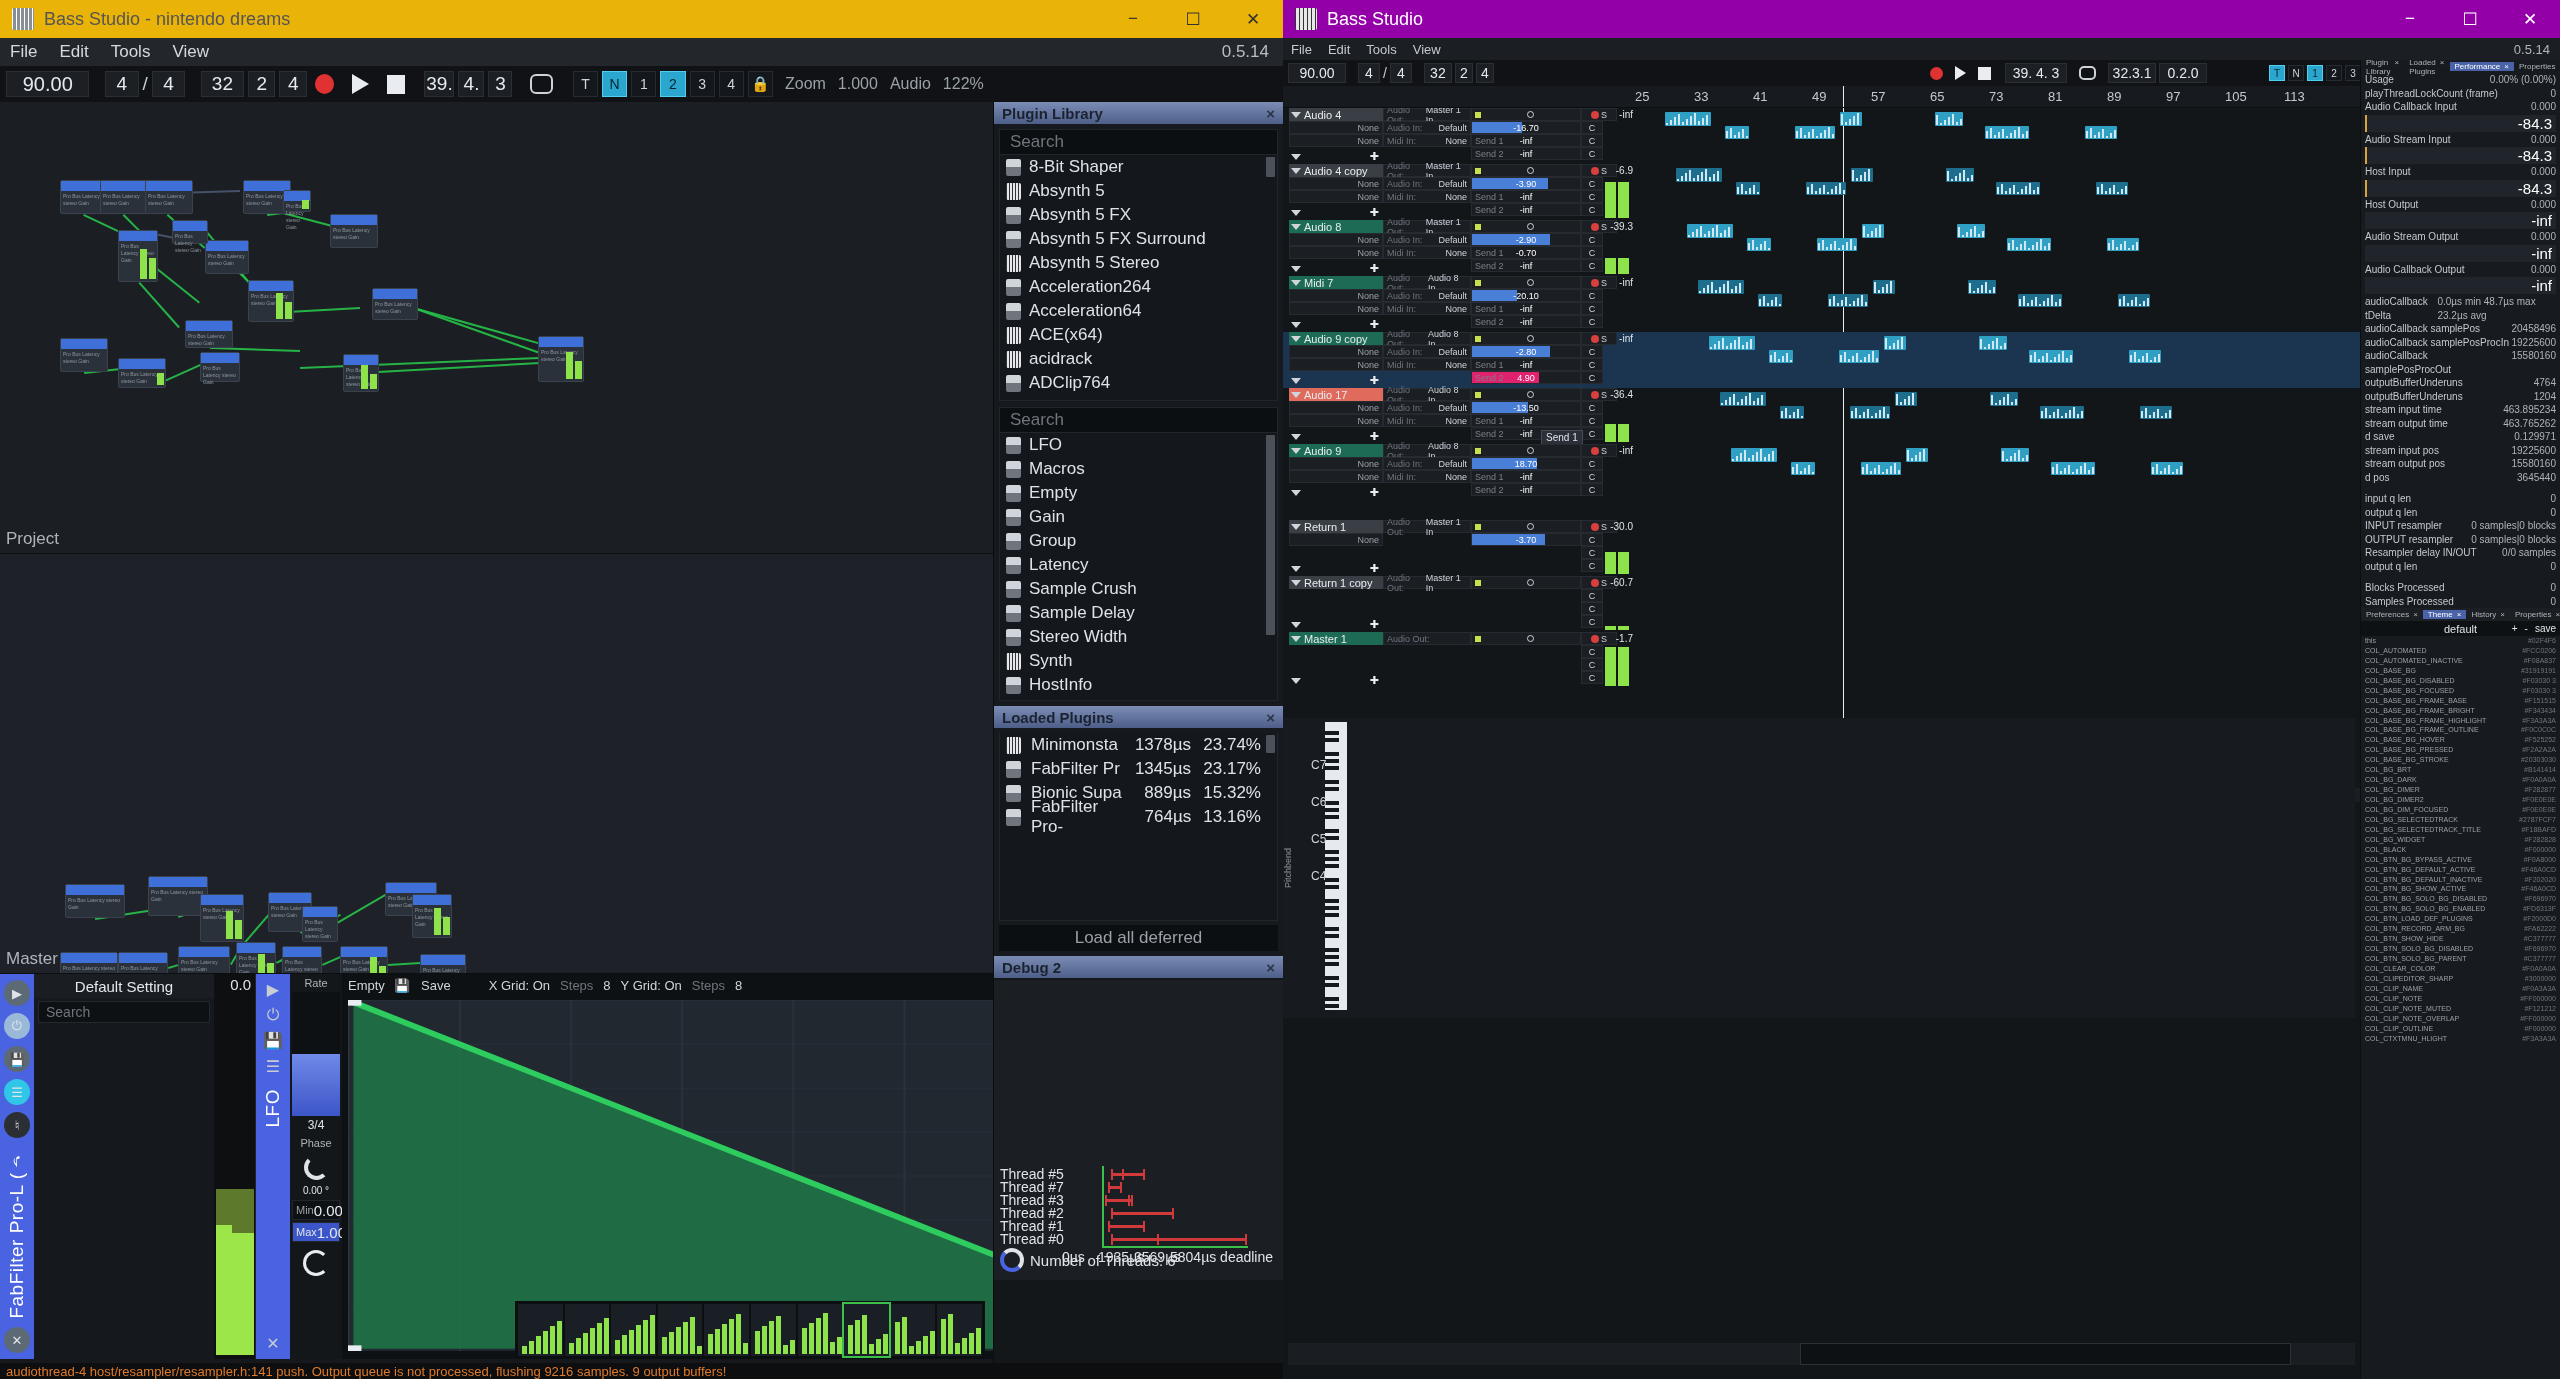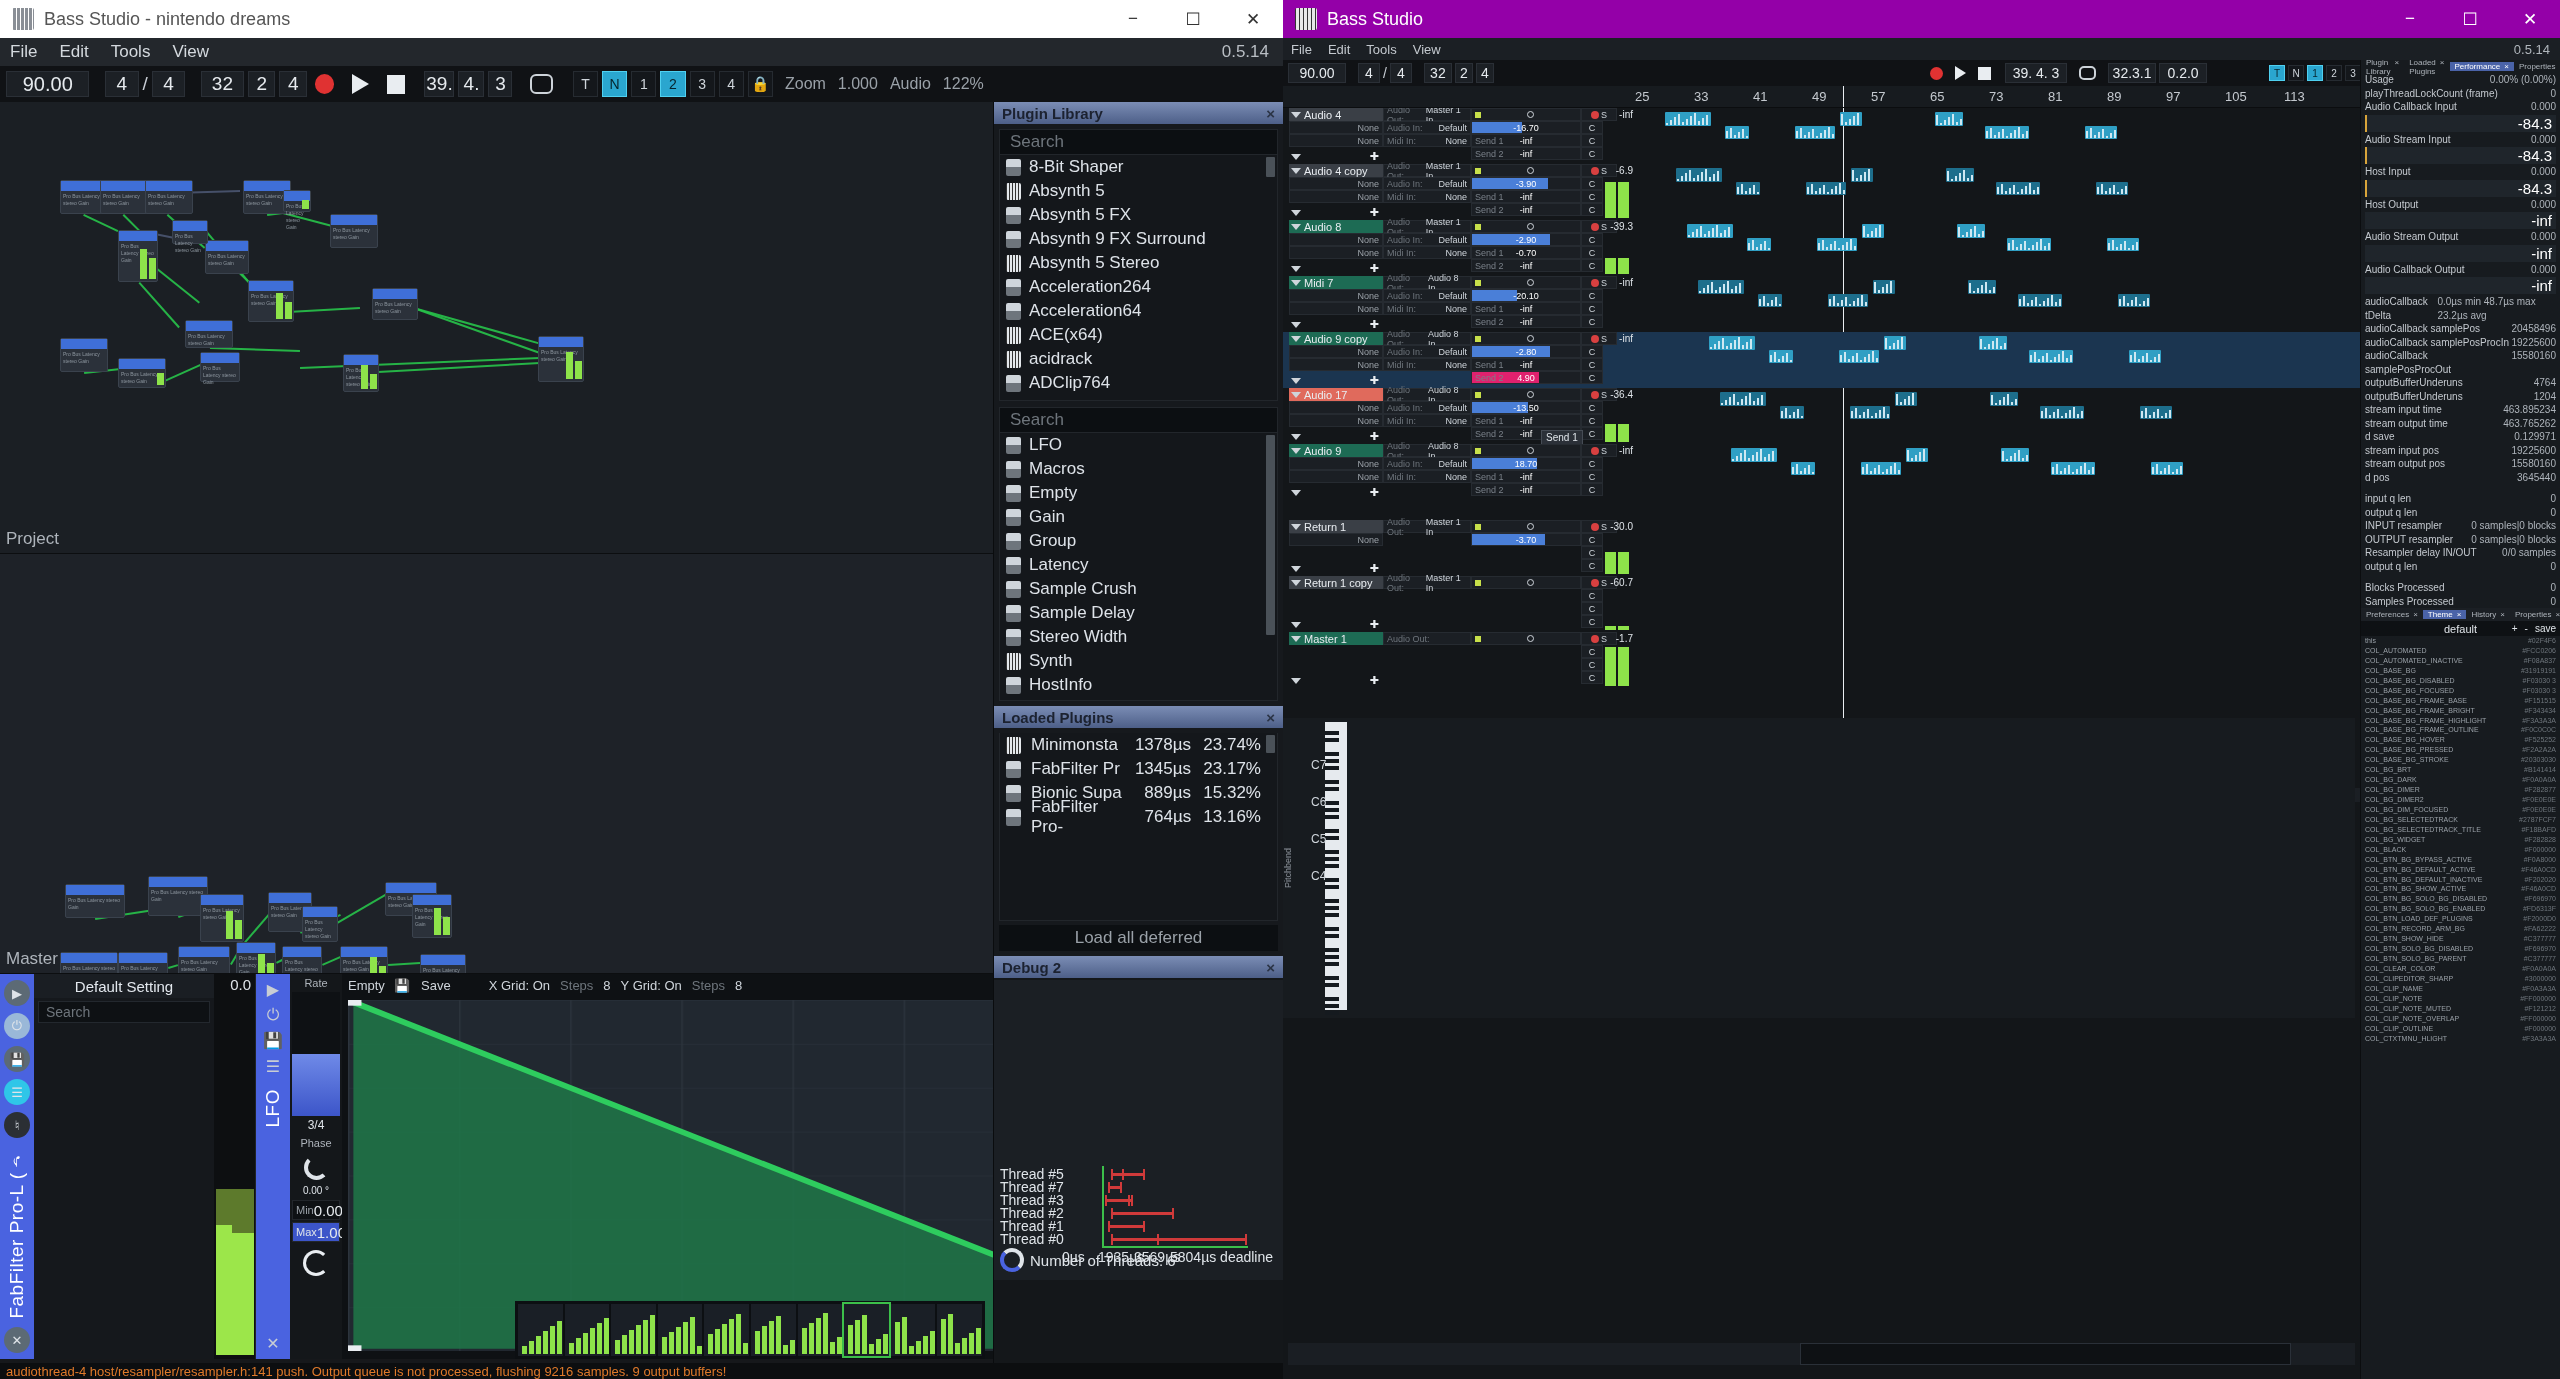--- a/index.html
+++ b/index.html
@@ -2,21 +2,21 @@
 <html><head>
 <meta charset="utf-8">
 <style>
   * { box-sizing: border-box; margin:0; padding:0; }
   html,body { width:2560px; height:1379px; overflow:hidden; background:#1a1a1a;
     font-family:"Liberation Sans", sans-serif; color:#c8cdd4; }
   .root { position:relative; width:2560px; height:1379px; }
 
   
   .win1 { position:absolute; left:0; top:0; width:1283px; height:1379px; background:#16181b; }
-  .w1-title { height:38px; background:#ffffff; display:flex; align-items:center; padding-left:12px; color:#555; font-size:18px; }
+  .w1-title { height:38px; background:#eab308; display:flex; align-items:center; padding-left:12px; color:#555; font-size:18px; }
   .w1-title .tico { width:22px; height:22px; margin-right:10px; background:#8a8f96; border-radius:2px;
      background-image:linear-gradient(90deg,#fff 1px,transparent 1px,transparent 3px); background-size:4px 100%; }
   .wbtns { margin-left:auto; display:flex; }
   .wbtn { width:60px; height:38px; display:flex; align-items:center; justify-content:center; color:#333; font-size:17px; }
 
   .w1-menubar { height:28px; background:#23272c; display:flex; align-items:center; padding-left:10px; gap:22px; font-size:17px; color:#d4d9de;}
   .w1-menubar .ver { margin-left:auto; margin-right:14px; color:#b9bec4; font-size:17px; }
 
   .w1-transport { height:36px; background:#101215; display:flex; align-items:center; gap:4px; padding:0 6px; }
   .fld { background:#1c2025; border:1px solid #2a2f36; height:26px; display:flex; align-items:center;
@@ -624,21 +624,21 @@
             <div class="pitem">
               <span class="pico kb"></span>
               <span>Absynth 5</span>
             </div>
             <div class="pitem">
               <span class="pico"></span>
               <span>Absynth 5 FX</span>
             </div>
             <div class="pitem">
               <span class="pico"></span>
-              <span>Absynth 9 FX Surround</span>
+              <span>Absynth 5 FX Surround</span>
             </div>
             <div class="pitem">
               <span class="pico kb"></span>
               <span>Absynth 5 Stereo</span>
             </div>
             <div class="pitem">
               <span class="pico"></span>
               <span>Acceleration264</span>
             </div>
             <div class="pitem">

